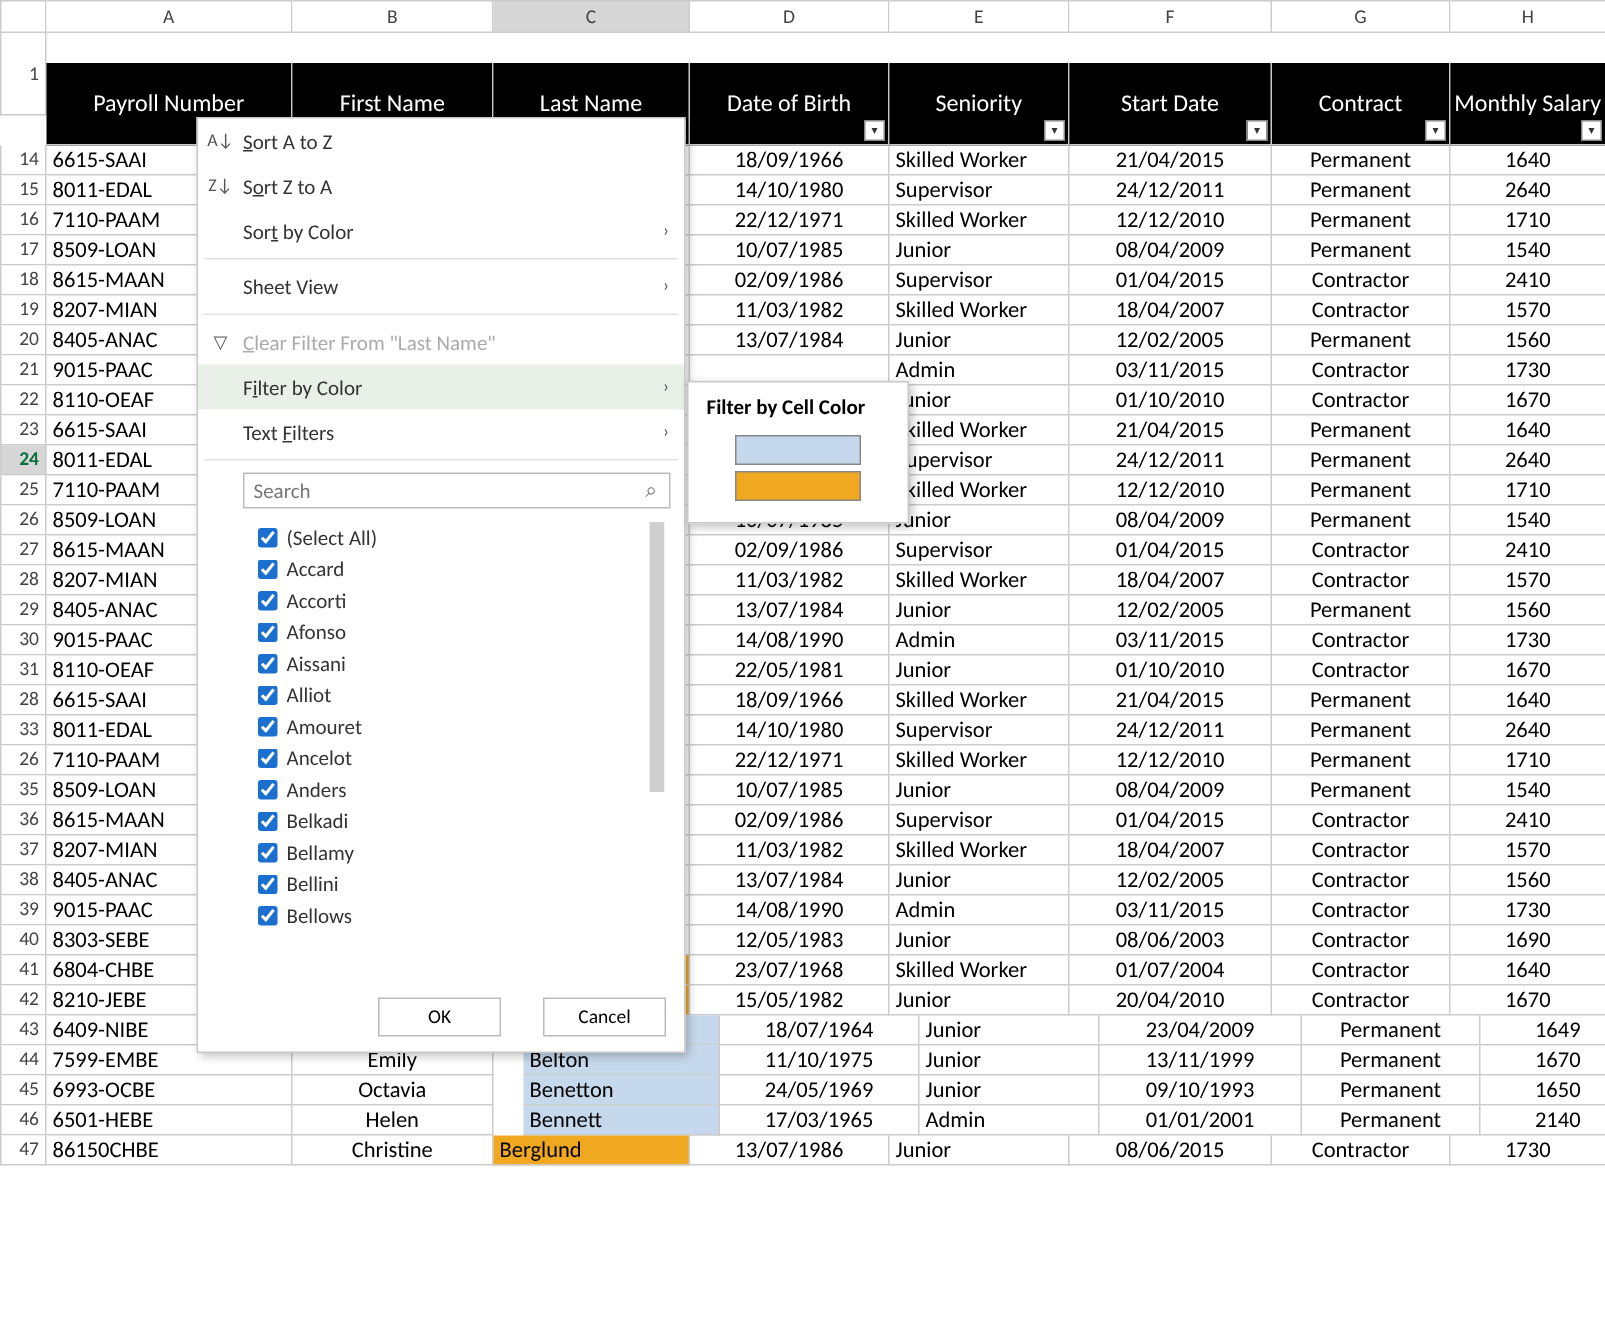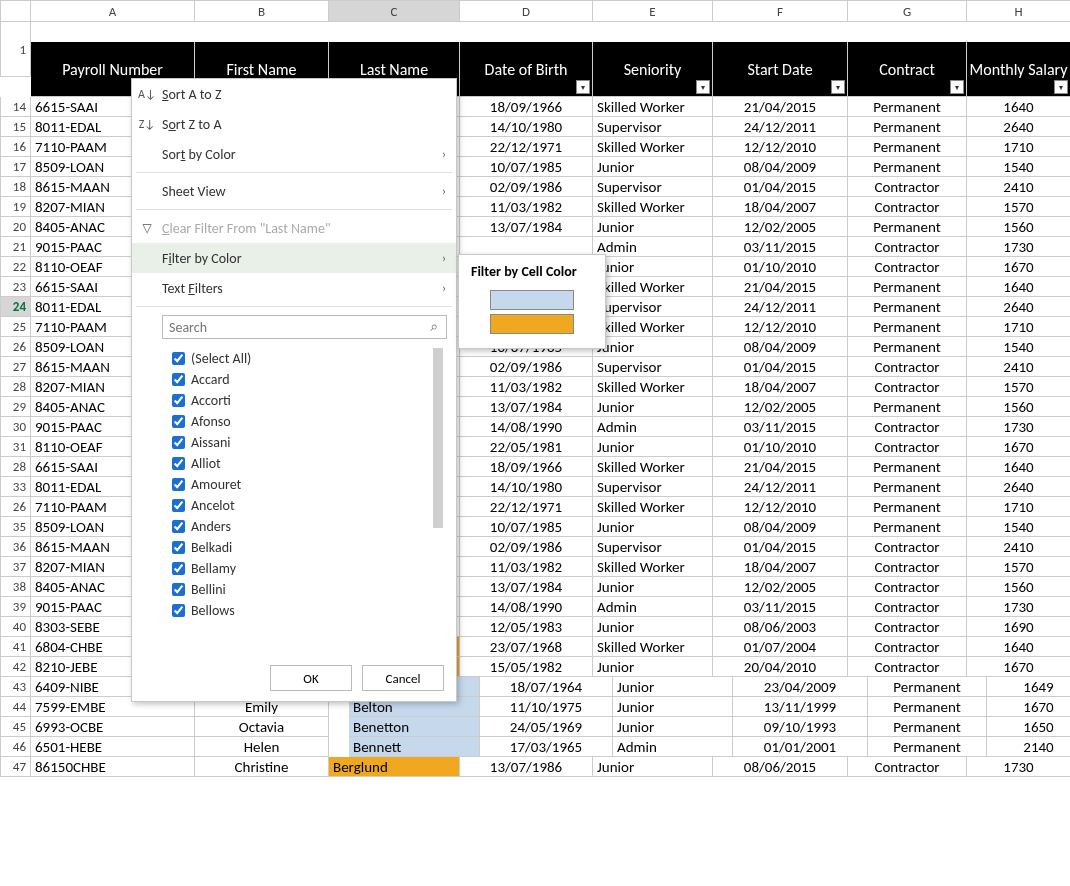--- a/index.html
+++ b/index.html
@@ -36,21 +36,21 @@
   .menu-item .ico { position:absolute; left:6px; width:18px; display:flex; justify-content:center; font-size:12px; color:#555;}
   .menu-item .chev { position:absolute; right:10px; font-size:12px; color:#555;}
   .menu-sep { height:1px; background:#e1e1e1; margin: 3px 4px; }
   .search-wrap { padding: 5px 9px 2px 30px; position:relative;}
   .search-wrap input { width:100%; height:24px; border:1px solid #bbb; padding:0 24px 0 6px; font-family:inherit; font-size:14px; color:#888;}
   .search-wrap .sico { position:absolute; right:18px; top:8px; color:#777; font-size:14px; }
   .filter-list { margin: 2px 12px 6px 35px; border:1px solid #fff; padding:4px 0; height:310px; overflow:hidden; position:relative;}
   .filter-list .scrollbar { position:absolute; right:0; top:4px; width:10px; height:180px; background:#cfcfcf; border-radius:0;}
   .filter-item { display:flex; align-items:center; height:21px; padding-left:4px; font-size:14px;}
   .filter-item input { margin-right:6px; accent-color:#1a6fcf;}
-  .btnrow { display:flex; justify-content:flex-end; gap:10px; padding:6px 12px 10px;}
+  .btnrow { display:flex; justify-content:flex-end; gap:28px; padding:6px 12px 10px;}
   .btnrow button { width:82px; height:26px; border:1px solid #bbb; background:#fff; font-family:inherit; font-size:13px; }
   
   
   .submenu { position:absolute; top:254px; left:458px; width:148px; background:#fff; border:1px solid #c8c8c8; box-shadow: 2px 2px 6px rgba(0,0,0,0.25); padding:6px 8px 10px; z-index:20;}
   .submenu-title { font-size:14px; font-weight:bold; padding:2px 4px 6px; }
   .swatch { width:84px; height:20px; border:1px solid #888; margin:4px auto; }
   .swatch.blue { background:#c6d9ec; }
   .swatch.orange { background:#f0a820; }
   .u { text-decoration: underline; }
 </style>

